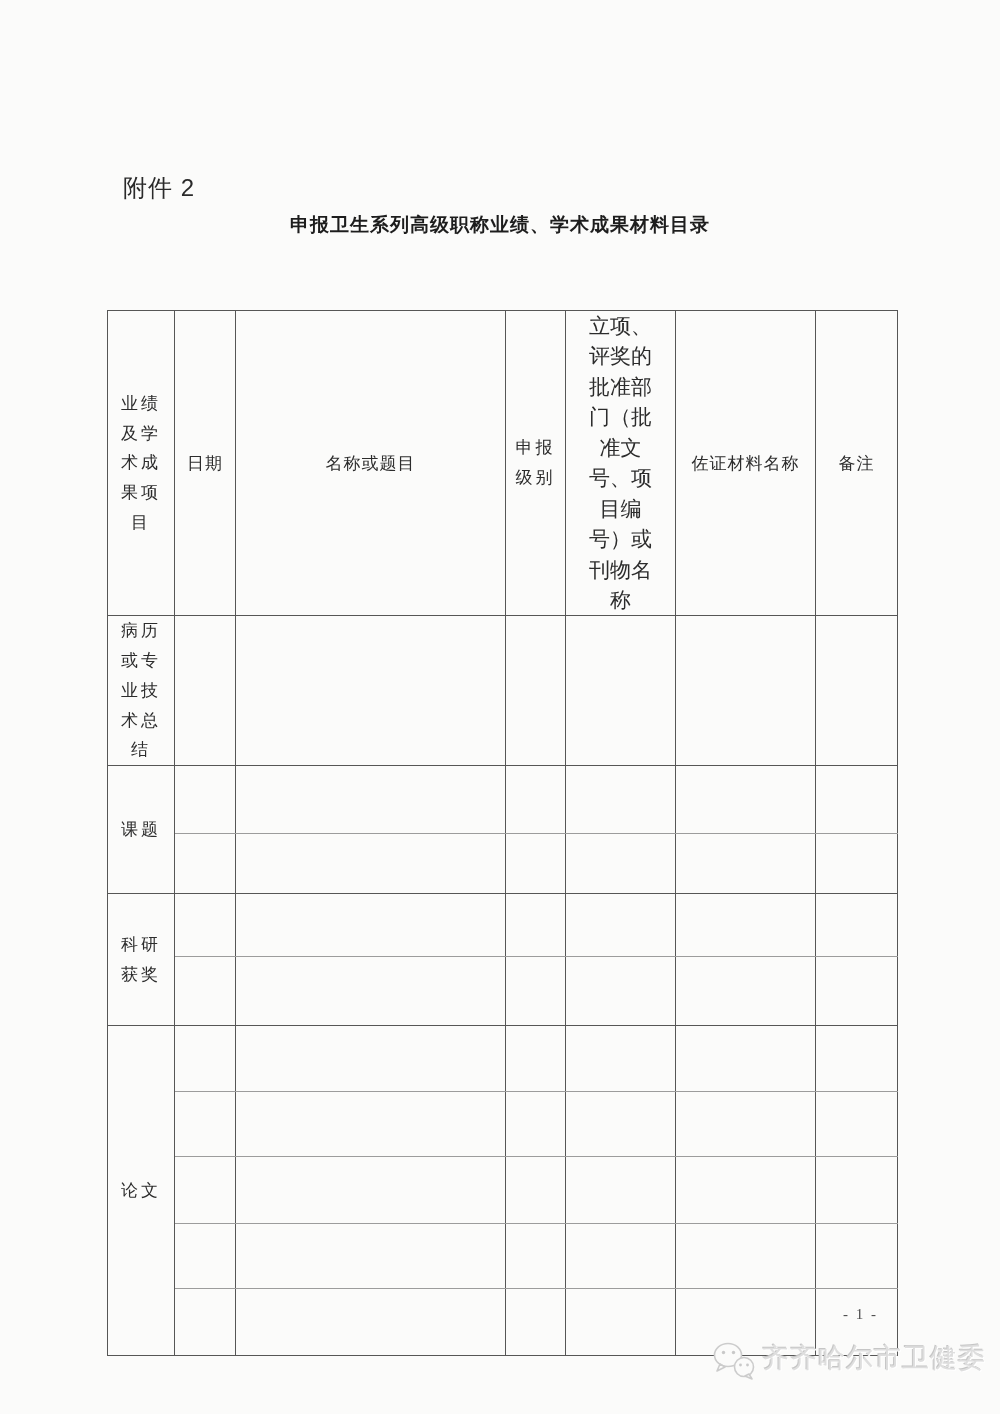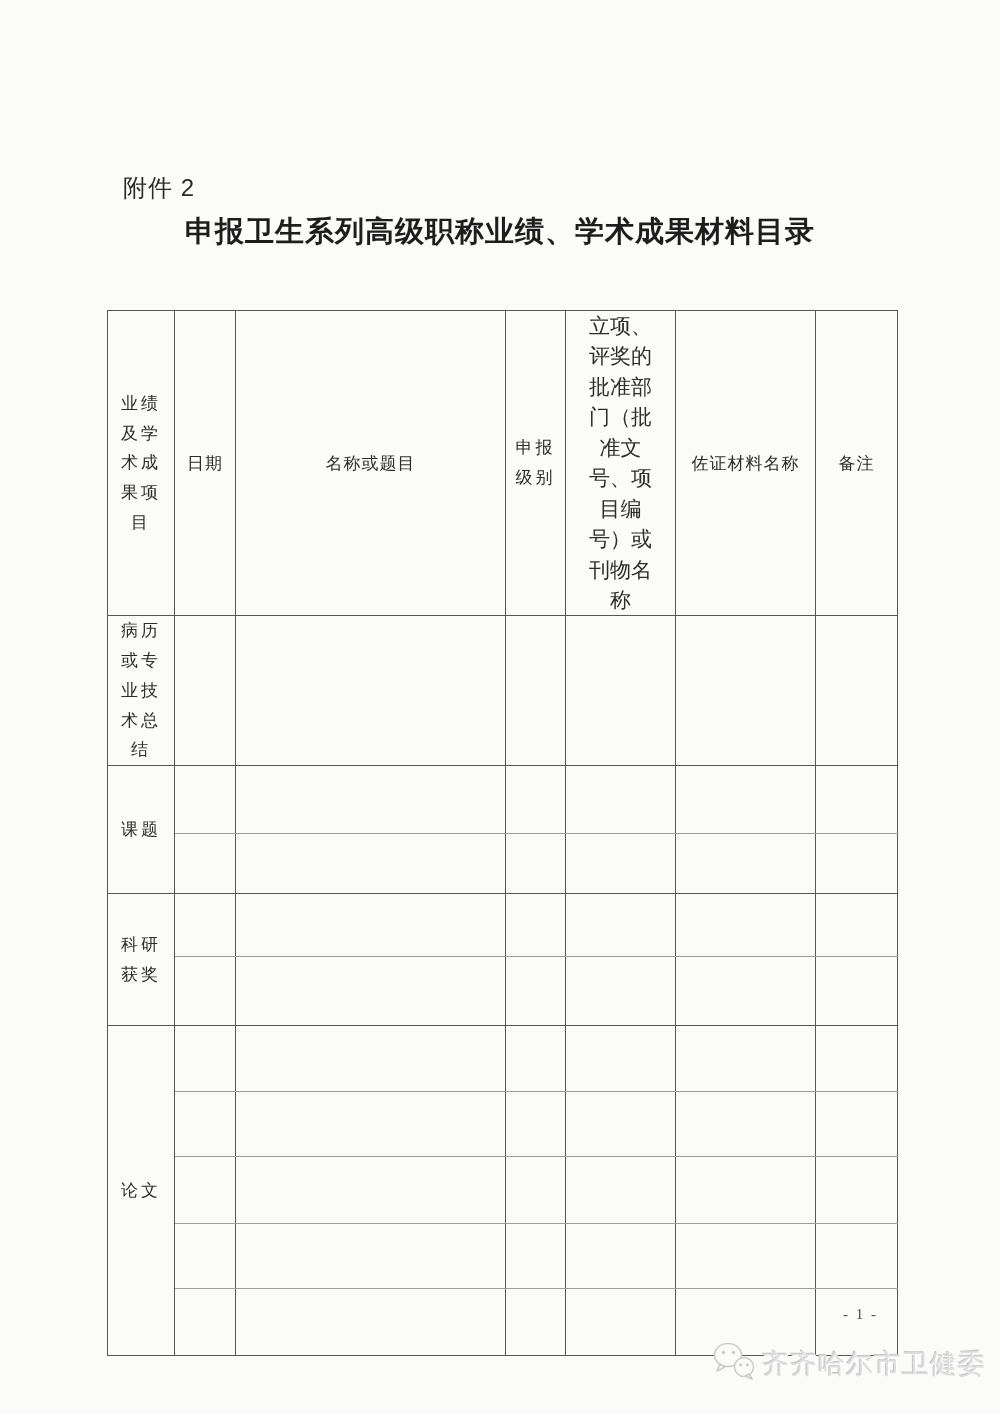--- a/index.html
+++ b/index.html
@@ -16,21 +16,21 @@
   .attachment {
     position: absolute; left: 123px; top: 132px;
     font-size: 24px; color: #2a2a2a;
     font-family: "Liberation Sans", "DejaVu Sans", sans-serif;
     letter-spacing: 1px;
     margin-top: 40px;
   }
   .title {
     position: absolute; left: 0; top: 212px; width: 1000px;
     margin: 0; text-align: center;
-    font-size: 29px; font-weight: bold; letter-spacing: 1px;
+    font-size: 19px; font-weight: bold; letter-spacing: 1px;
     color: #1d1d1d;
   }
   .info-line {
     position: absolute; top: 281px; left: 0; width: 1000px; height: 24px;
     font-size: 17px; color: #242424;
   }
   .info-line span { position: absolute; white-space: nowrap; }
   .i-work  { left: 124px; }
   .i-name  { left: 374px; }
   .i-level { left: 524px; }
@@ -54,21 +54,21 @@
   .w4 { width: 70px; letter-spacing: 0px; line-height: 1.45; font-size: 21px; }
   .one { letter-spacing: 3px; white-space: nowrap; }
   .hline { letter-spacing: 1px; }
 
   .page-number {
     position: absolute; left: 843px; top: 1306px;
     font-size: 15px; letter-spacing: 2px; color: #4c4c4c;
   }
   .watermark {
     position: absolute; left: 712px; top: 1340px;
-    display: flex; align-items: flex-end; gap: 6px;
+    display: flex; align-items: flex-start; gap: 6px;
   }
   .watermark .wm-text {
     font-size: 27px; letter-spacing: 1px; white-space: nowrap;
     color: #dedede;
     text-shadow: 1px 1px 0 #ffffff, -1px -1px 0 #c6c6c6;
   }
 </style>
 </head>
 <body>
 

